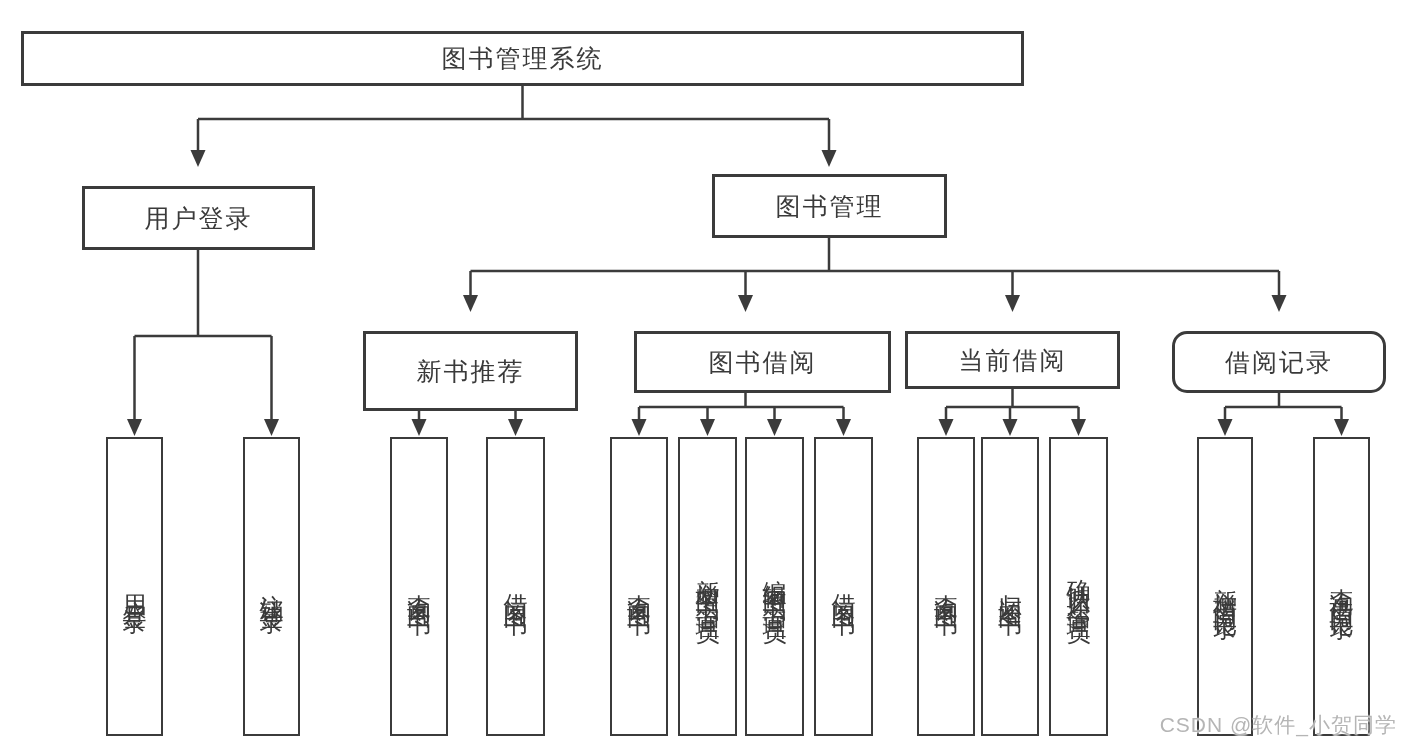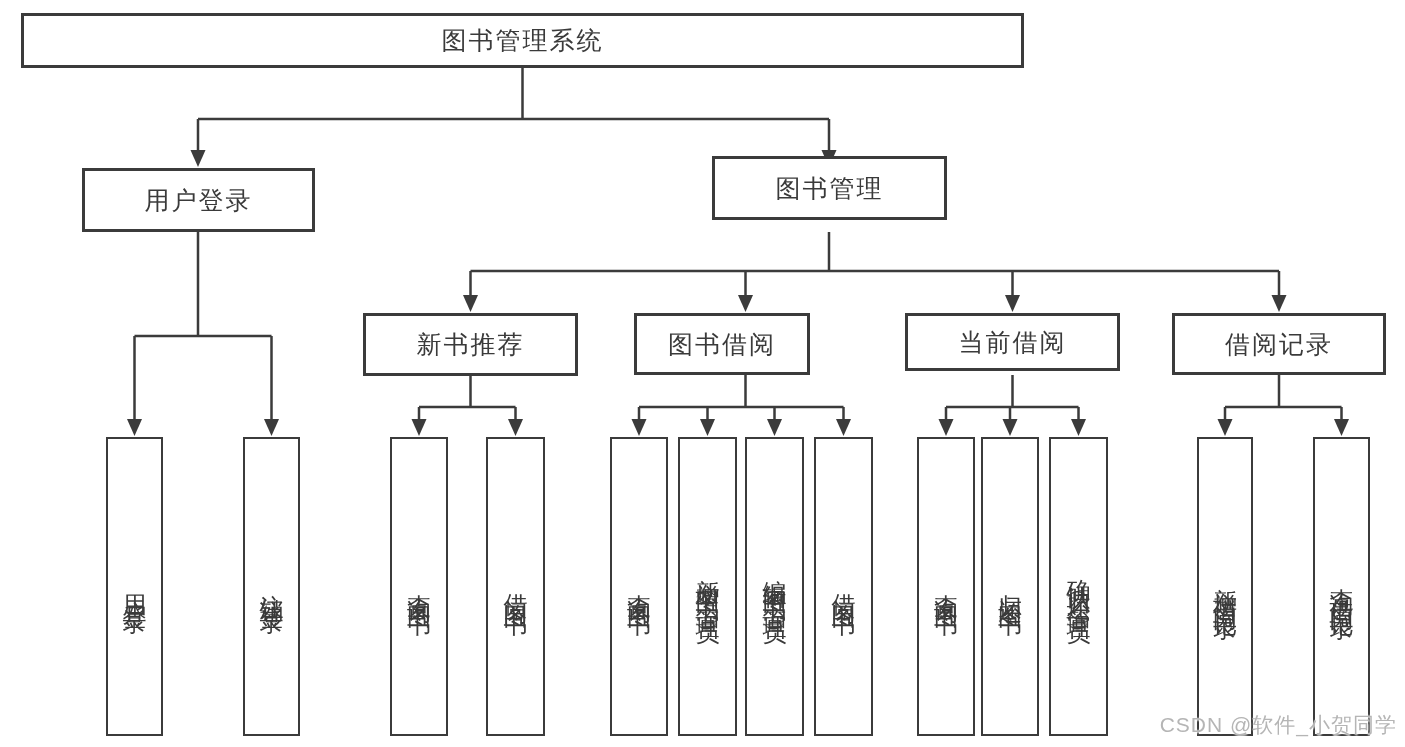--- a/index.html
+++ b/index.html
@@ -13,20 +13,21 @@
   }
   .wires{position:absolute;left:0;top:0;width:1405px;height:747px;}
   .hbox{
     position:absolute;
     box-sizing:border-box;
     background:#ffffff;
     border:3px solid #3b3b3b;
     display:flex;align-items:center;justify-content:center;
     font-size:25px;letter-spacing:2px;
     color:#3a3a3a;
+    margin-top:18px;
   }
   .vbox{
     position:absolute;
     box-sizing:border-box;
     background:#ffffff;
     border:2.5px solid #3b3b3b;
     display:flex;align-items:center;justify-content:center;
   }
   .vtext{
     writing-mode:vertical-rl;
@@ -87,30 +88,30 @@
     <span>图书管理系统</span>
   </div>
 
   <div class="hbox" style="left:82px;top:168px;width:233px;height:64px;">
     <span>用户登录</span>
   </div>
   <div class="hbox" style="left:712px;top:156px;width:235px;height:64px;">
     <span>图书管理</span>
   </div>
 
-  <div class="hbox" style="left:363px;top:313px;width:215px;height:63px;">
+  <div class="hbox" style="left:363px;top:313px;width:215px;height:80px;">
     <span>新书推荐</span>
   </div>
-  <div class="hbox" style="left:634px;top:313px;width:176px;height:62px;">
+  <div class="hbox" style="left:634px;top:313px;width:257px;height:62px;">
     <span>图书借阅</span>
   </div>
   <div class="hbox" style="left:905px;top:313px;width:215px;height:58px;">
     <span>当前借阅</span>
   </div>
-  <div class="hbox" style="left:1172px;top:313px;width:214px;height:62px;">
+  <div class="hbox" style="left:1172px;top:313px;width:214px;height:62px;border-radius:15px;">
     <span>借阅记录</span>
   </div>
 
   <div class="vbox" style="left:106px;top:437px;width:57px;height:299px;">
     <span class="vtext">用户登录</span>
   </div>
   <div class="vbox" style="left:243px;top:437px;width:57px;height:299px;">
     <span class="vtext">注销登录</span>
   </div>
 

